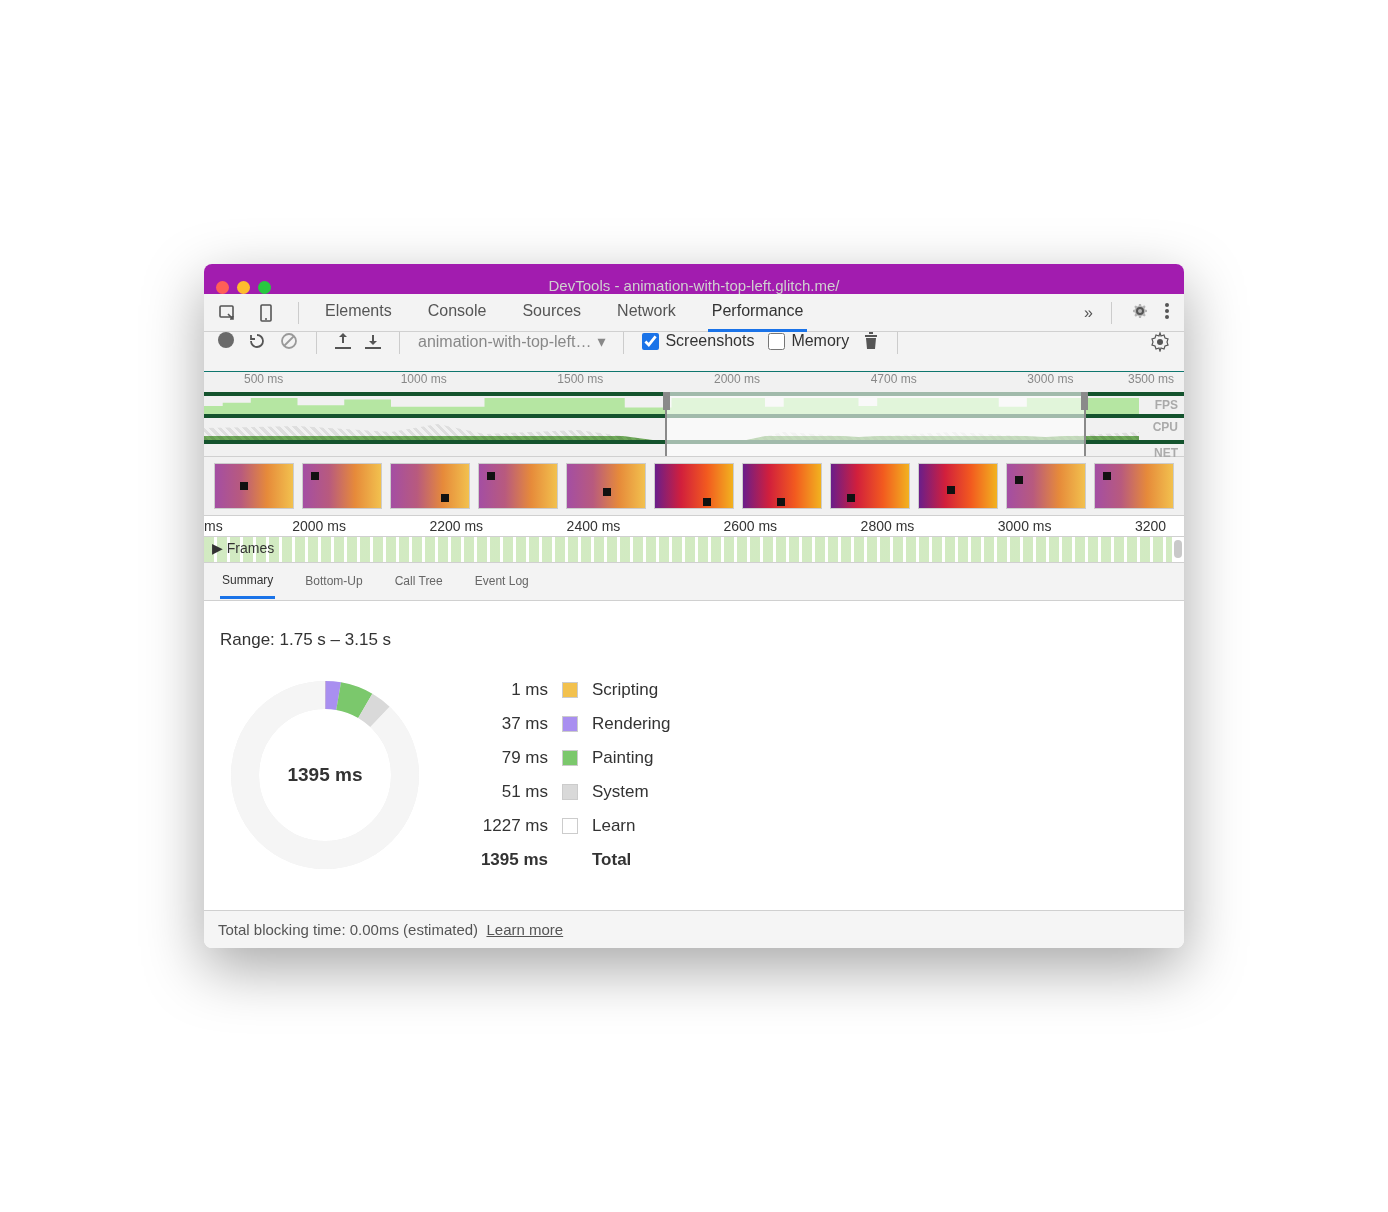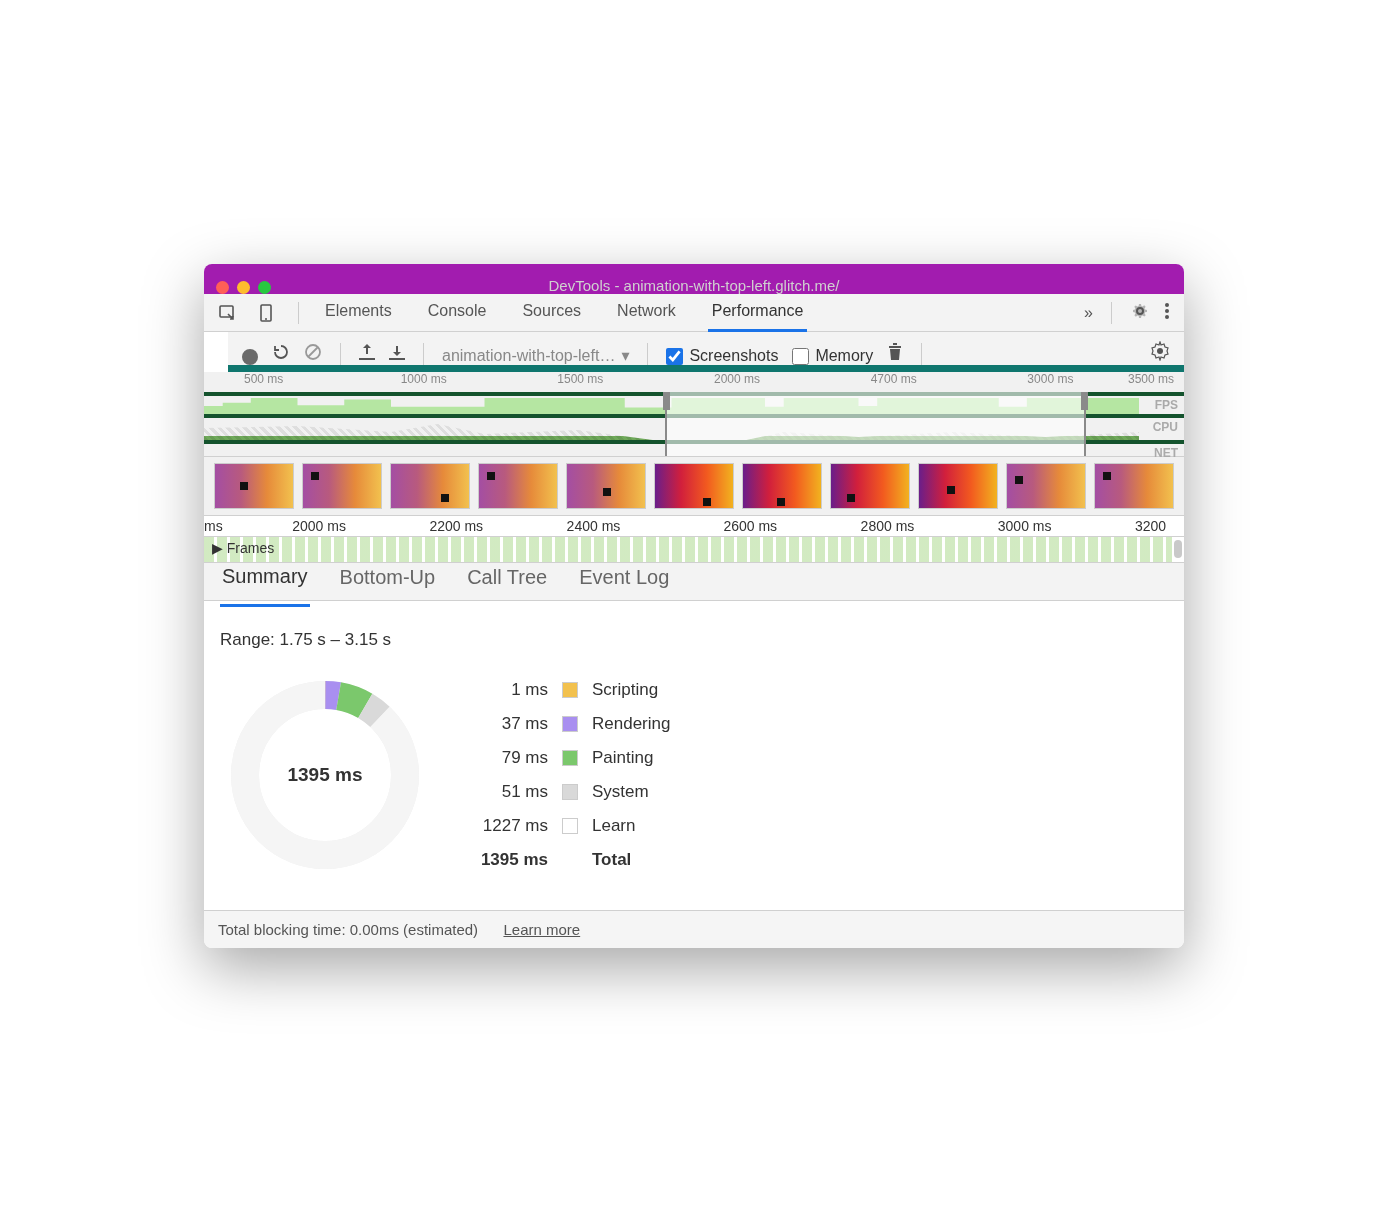--- a/index.html
+++ b/index.html
@@ -9,21 +9,21 @@
 .traffic { display:flex; gap:8px; }
 .dot { width:13px; height:13px; border-radius:50%; }
 .dot.r{background:#ff5f57;} .dot.y{background:#febc2e;} .dot.g{background:#28c840;}
 .titlebar-title { position:absolute; left:0; right:0; text-align:center; color:#d0d0d0; font-size:15px; font-weight:400; pointer-events:none; }
 .tabs { height:38px; border-bottom:1px solid #d0d0d0; display:flex; align-items:center; padding:0 14px; gap:18px; background:#f3f3f3; }
 .tab-icon { color:#555; display:flex; align-items:center; }
 .vsep { width:1px; height:22px; background:#ccc; margin:0 4px; }
 .tab { font-size:16px; color:#555; padding:8px 4px 9px; cursor:pointer; }
 .tab.active { color:#333; border-bottom:3px solid #1a73e8; margin-bottom:-1px; }
 .tabs-right { margin-left:auto; display:flex; align-items:center; gap:14px; color:#555; }
-.toolbar { height:40px; background:#f3f3f3; border-bottom:7px solid #0f766e; display:flex; align-items:flex-end; padding:0 14px; gap:14px;margin-left:24px; }
+.toolbar { height:40px; background:#f3f3f3; border-bottom:1px solid #0f766e; display:flex; align-items:flex-start; padding:0 14px; gap:14px; }
 .toolbar svg, .toolbar .circle { color:#555; }
 .circle { width:16px; height:16px; border-radius:50%; background:#6a6a6a; }
 .toolbar .sep { width:1px; height:22px; background:#ccc; margin:0 4px; }
 .recording-select { color:#888; font-size:16px; display:flex; align-items:center; gap:6px; }
 .chk { display:flex; align-items:center; gap:6px; font-size:16px; color:#333; }
 .chk input { width:17px; height:17px; accent-color:#1a73e8; }
 .overview { background:#f1f1f1; position:relative; }
 .time-ruler { height:20px; display:flex; padding-left:40px; font-size:12px; color:#888; position:relative; }
 .time-ruler span { flex:1; text-align:left; }
 .time-ruler .endlabel { position:absolute; right:10px; }
@@ -39,34 +39,34 @@
 .thumb { width:82px; height:46px; background:linear-gradient(90deg,#a44ea3,#b85a7e,#e68a3a,#f2c14e); position:relative; border:1px solid #ccc; }
 .thumb.hot { background:linear-gradient(90deg,#6a1e8a,#d11f3c,#f25a1f,#f2b21f); }
 .thumb .sq { position:absolute; width:8px; height:8px; background:#111; }
 .detail-ruler { height:22px; background:#fff; border-top:1px solid #d0d0d0; border-bottom:1px solid #d0d0d0; display:flex; align-items:center; font-size:14px; color:#333; padding:0 10px; position:relative; }
 .detail-ruler span { position:absolute; }
 .frames-row { height:26px; background:#fff; border-bottom:1px solid #d0d0d0; position:relative; }
 .frames-label { position:absolute; left:8px; top:3px; font-size:14px; color:#333; display:flex; align-items:center; gap:4px; }
 .frames-bars { position:absolute; left:0; right:12px; top:0; bottom:0; background:repeating-linear-gradient(90deg,#cde8bb 0 10px,#fff 10px 13px); opacity:.9; }
 .frames-scroll { position:absolute; right:2px; top:3px; width:8px; height:18px; background:#c9c9c9; border-radius:4px; }
 .subtabs { height:38px; border-bottom:1px solid #d0d0d0; display:flex; align-items:center; gap:28px; padding:0 16px; background:#f3f3f3; }
-.subtab { font-size:20px; color:#666; padding:8px 2px 16px; cursor:pointer; }
+.subtab { font-size:12px; color:#666; padding:8px 2px 9px; cursor:pointer; }
 .subtab.active { color:#333; border-bottom:3px solid #1a73e8; margin-bottom:-1px; }
 .summary { padding:29px 16px 40px; }
 .range { font-size:17px; color:#333; margin-bottom:30px; }
 .summary-body { display:flex; gap:60px; align-items:flex-start; padding-left:10px; }
 .donut { position:relative; width:190px; height:190px; }
 .donut svg { transform:rotate(-90deg); }
 .donut-center { position:absolute; inset:0; display:flex; align-items:center; justify-content:center; font-weight:700; font-size:19px; color:#333; }
 .legend { display:grid; grid-template-columns:auto auto auto; gap:14px 14px; align-items:center; font-size:17px; color:#333; }
 .legend .ms { text-align:right; min-width:68px; }
 .legend .sw { width:16px; height:16px; border:1px solid #ccc; }
 .legend .tot { font-weight:700; }
 .footer { border-top:1px solid #d0d0d0; background:#f5f5f5; padding:10px 14px; font-size:15px; color:#555; }
-.footer a { color:#555; text-decoration:underline; cursor:pointer;margin-left:17px; }
+.footer a { color:#555; text-decoration:underline; cursor:pointer; }
 </style>
 </head>
 <body>
 
 <div class="window">
   <div class="titlebar">
     <div class="traffic">
       <div class="dot r"></div>
       <div class="dot y"></div>
       <div class="dot g"></div>

